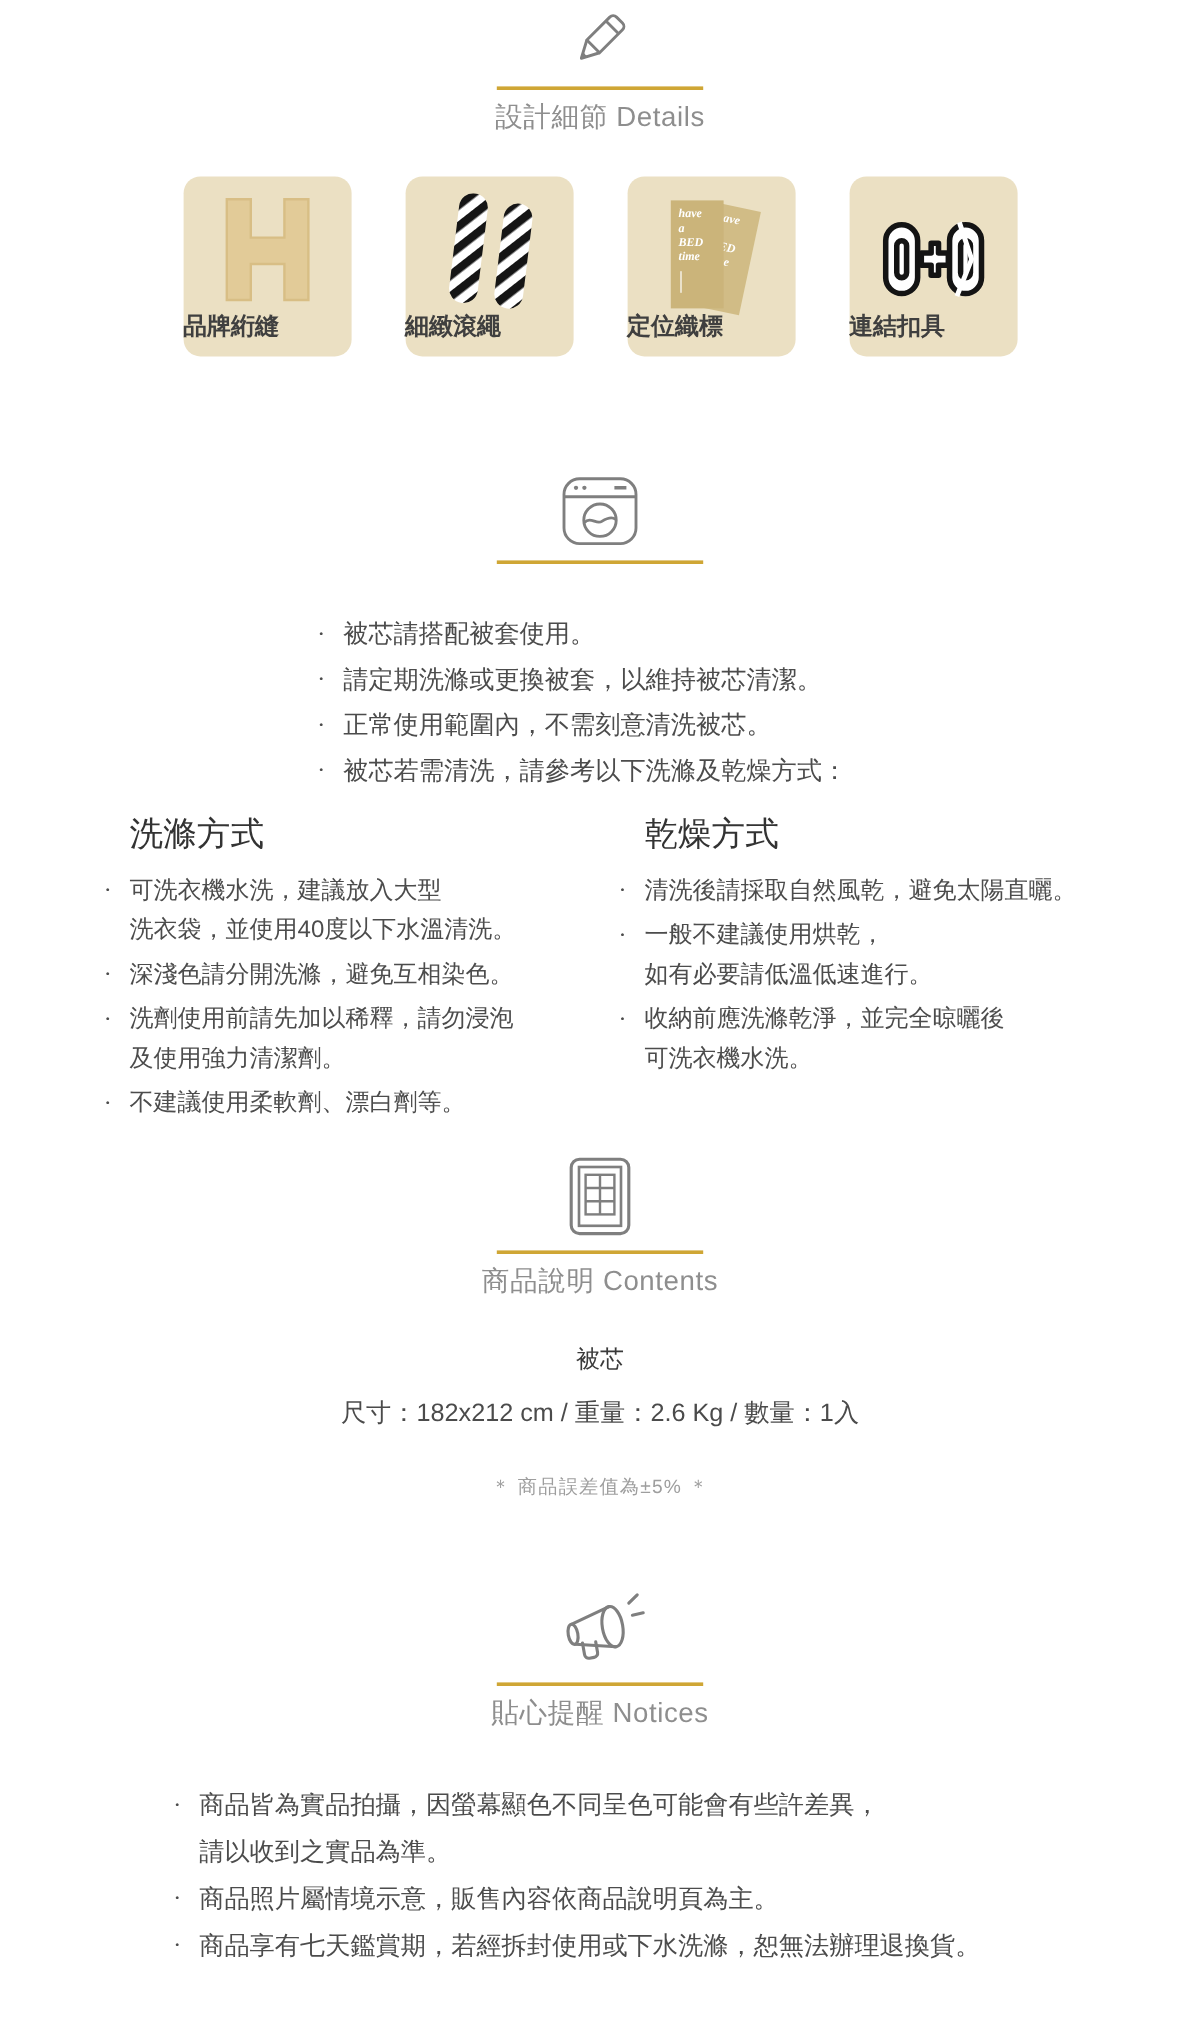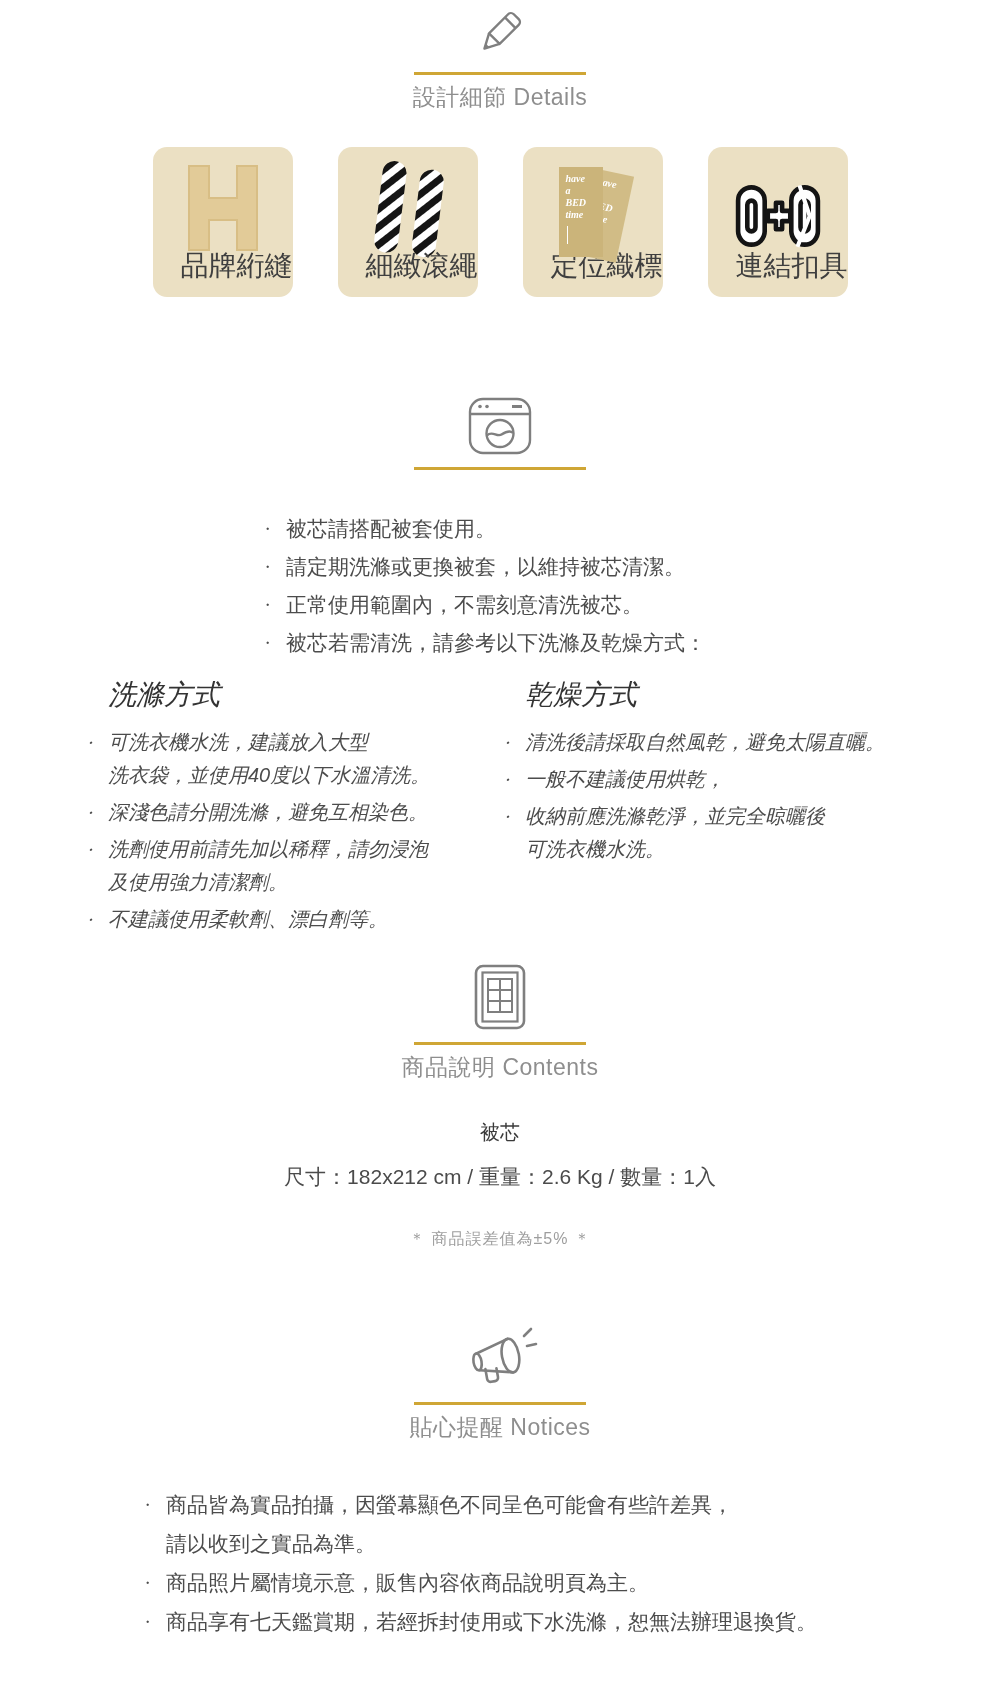--- a/index.html
+++ b/index.html
@@ -10,38 +10,38 @@
   .sec-head{text-align:center;}
   .sec-icon{display:flex;justify-content:center;align-items:flex-end;}
   .gold-rule{width:172px;height:3px;margin:12px auto 0;background:#CFA635;}
   .sec-title{margin:7px 0 0;font-size:23px;font-weight:400;color:#8E8E8E;letter-spacing:.5px;}
 
   
   .sec-details{padding-top:6px;}
   .tiles{margin-top:34px;display:flex;justify-content:center;gap:45px;}
   .tile{width:140px;height:150px;border-radius:14px;background:#EBE0C3;position:relative;display:flex;justify-content:center;}
   .tile-icon{position:absolute;top:14px;left:0;right:0;display:flex;justify-content:center;}
-  .tile-label{position:absolute;bottom:12px;width:100%;text-align:right;font-size:28px;color:#3F3F3F;}
+  .tile-label{position:absolute;bottom:12px;width:100%;text-align:left;font-size:20px;color:#3F3F3F;font-weight:bold;}
 
   
   .tagwrap{position:relative;width:96px;height:92px;margin-top:6px;}
   .tag{position:absolute;background:#CBB47A;color:#fff;font-family:"Liberation Serif","DejaVu Serif",serif;font-style:italic;font-weight:bold;font-size:10px;line-height:12px;padding:6px 0 0 7px;box-sizing:border-box;}
   .tag.front{left:14px;top:0;width:44px;height:90px;z-index:2;}
   .tag.back{left:48px;top:1px;width:42px;height:88px;background:#D1BC86;transform:rotate(12deg);transform-origin:top left;z-index:1;}
   .tag .vline{display:block;width:1px;height:18px;background:#fff;margin:5px 0 0 1px;}
 
   
   .sec-washing{margin-top:100px;}
   .bullet-list{font-size:21px;}
   .intro-wrap{width:480px;margin:40px auto 0;}
   .intro-wrap .bullet-item{display:flex;line-height:38px;}
   .dot{flex:none;width:26px;font-size:15px;}
   .intro-wrap .dot{line-height:38px;}
 
-  .cols{width:836px;margin:14px auto 0;display:flex;gap:10px;font-style:italic;}
+  .cols{width:836px;margin:14px auto 0;display:flex;gap:22px;}
   .col{width:407px;}
   .col-heading{margin:0 0 12px 26px;font-size:28px;font-weight:400;color:#333333;}
   .col .bullet-item{display:flex;font-size:20px;line-height:33px;margin-bottom:4px;}
   .col .dot{line-height:33px;}
   .line{display:block;}
 
   
   .sec-contents{margin-top:24px;}
   .product-name{margin:36px 0 0;text-align:center;font-size:20px;font-weight:400;color:#3A3A3A;}
   .spec-line{margin-top:17px;text-align:center;font-size:21px;color:#4B4B4B;}
@@ -226,20 +226,21 @@
               <span class="dot">・</span>
               <span class="bullet-text">
                 <span class="line">清洗後請採取自然風乾，避免太陽直曬。</span>
               </span>
             </div>
 
             <div class="bullet-item">
               <span class="dot">・</span>
               <span class="bullet-text">
                 <span class="line">一般不建議使用烘乾，</span>
+                <span class="line">如有必要請低溫低速進行。</span>
               </span>
             </div>
 
             <div class="bullet-item">
               <span class="dot">・</span>
               <span class="bullet-text">
                 <span class="line">收納前應洗滌乾淨，並完全晾曬後</span>
                 <span class="line">可洗衣機水洗。</span>
               </span>
             </div>

